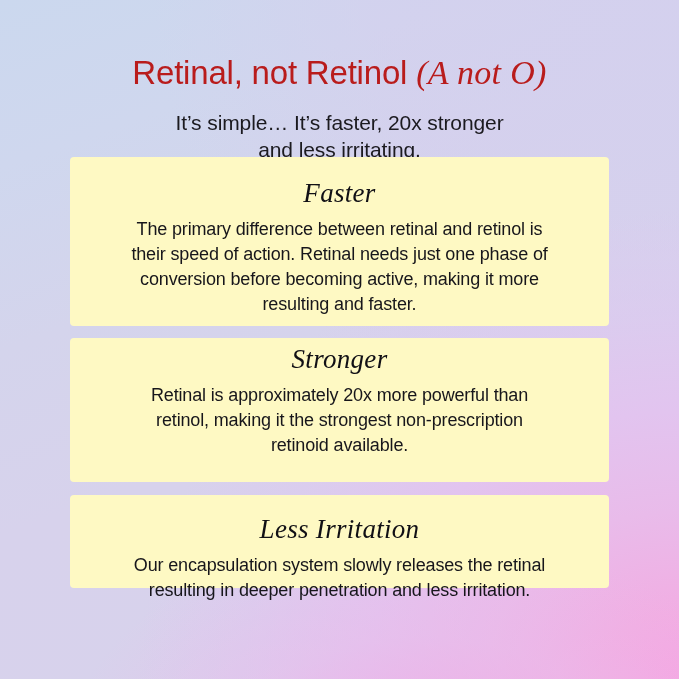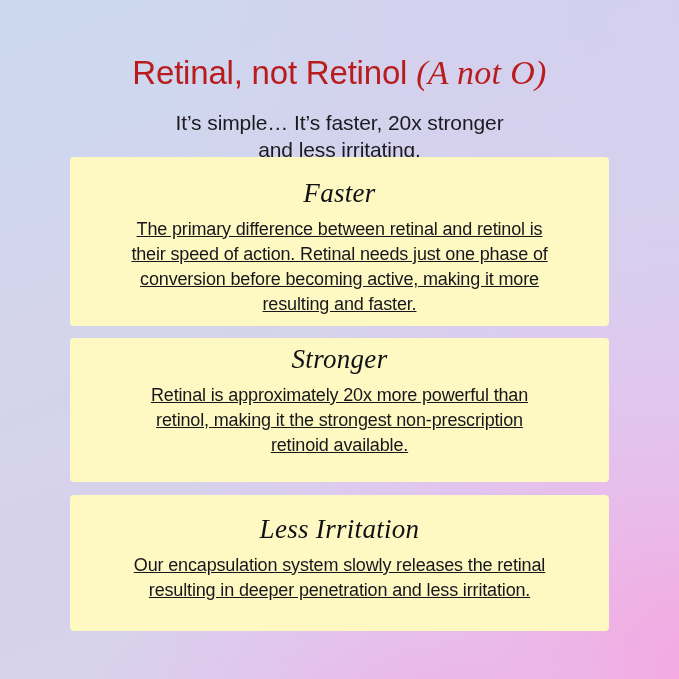--- a/index.html
+++ b/index.html
@@ -109,21 +109,21 @@
     left: 70px;
     width: 539px;
     background: #fef9c3;
     border-radius: 4px;
     box-sizing: border-box;
     text-align: center;
     padding: 0 16px;
   }
   #card-faster        { top: 157px; height: 169px; }
   #card-stronger      { top: 338px; height: 144px; }
-  #card-less-irritation { top: 495px; height: 136px; }
+  #card-less-irritation { top: 495px; height: 93px; }
 
   .card-heading {
     font-family: "Liberation Serif", "DejaVu Serif", serif;
     font-style: italic;
     font-weight: 400;
     font-size: 27px;
     color: #111015;
     letter-spacing: 0.3px;
     margin: 0;
     padding-top: 20px;
@@ -136,21 +136,21 @@
   .card-body {
     font-family: "Liberation Sans", sans-serif;
     font-size: 18px;
     font-weight: 400;
     line-height: 25px;
     color: #17161b;
     letter-spacing: -0.15px;
     margin: 0;
     padding-top: 8px;
   }
-  .card-body .line { display: block; text-decoration: underline; }
+  .card-body .line { display: block; }
 </style>
 </head>
 <body>
 
 <div id="infographic">
 
   <div class="bg-layer bg-blue"></div>
   <div class="bg-layer bg-lav"></div>
   <div class="bg-layer bg-pink"></div>
   <div class="bg-layer bg-pink2"></div>

